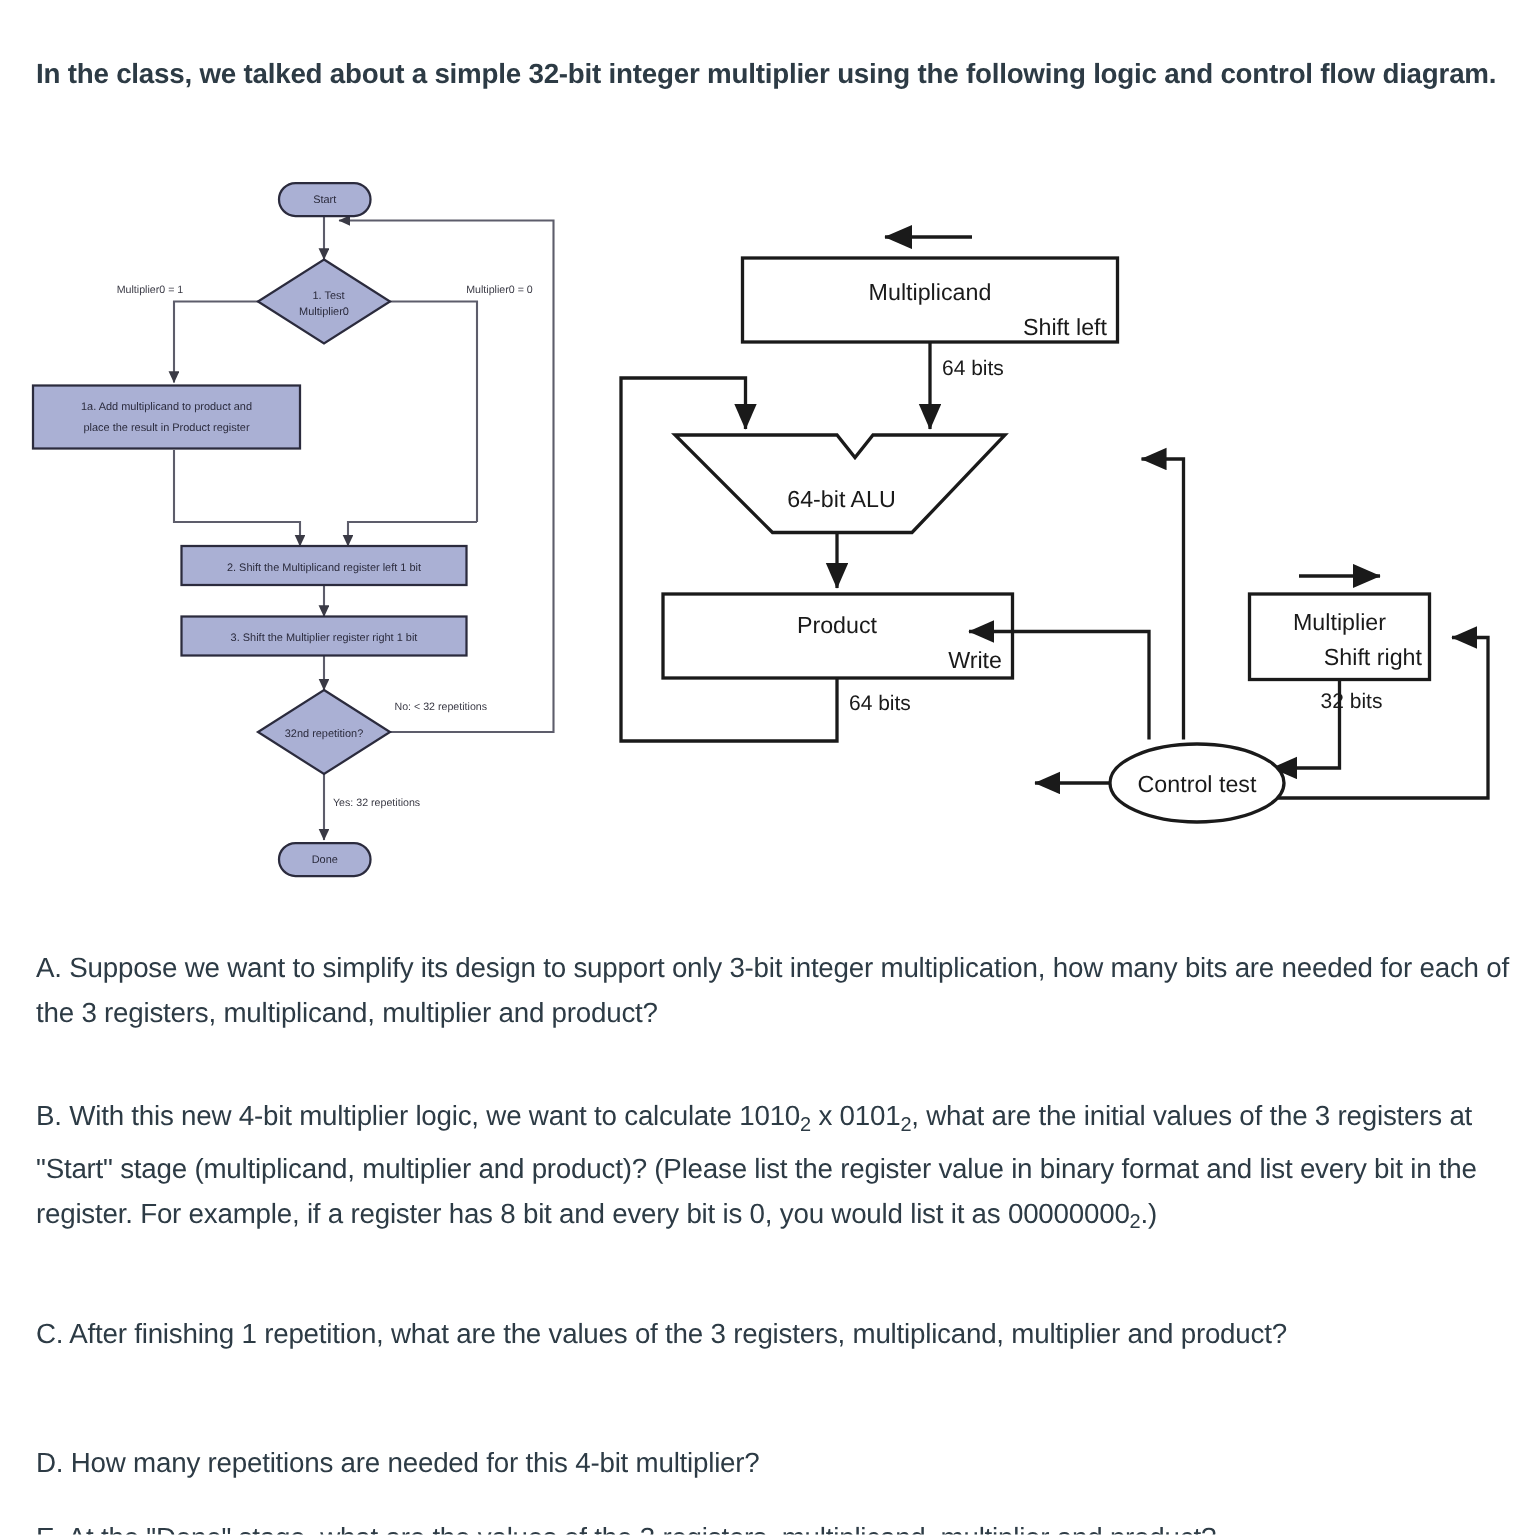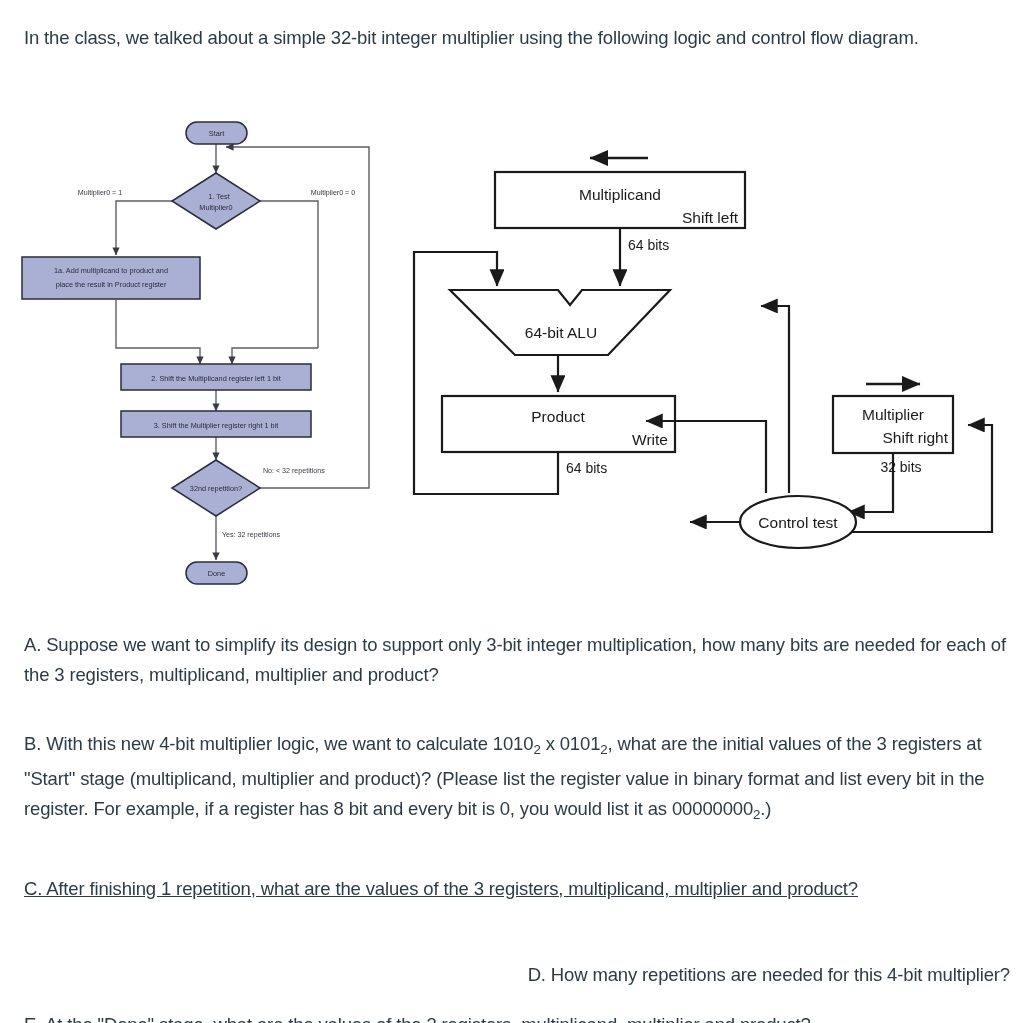--- a/index.html
+++ b/index.html
@@ -16,25 +16,25 @@
   }
   .intro, .question {
     position: absolute;
     left: 24px;
     width: 986px;
     font-size: 18.5px;
     line-height: 30px;
     letter-spacing: -0.15px;
     color: #2d3b45;
   }
-  .intro { top: 4px; }
+  .intro { top: 15px; font-weight: bold; }
   #q-a { top: 611px; }
   #q-b { top: 710px; }
-  #q-c { top: 855px; text-decoration: underline; }
-  #q-d { top: 941px; text-align: right; }
+  #q-c { top: 855px; }
+  #q-d { top: 941px; }
   #q-e { top: 991px; }
   .question sub, .intro sub {
     font-size: 0.72em;
     vertical-align: -0.28em;
   }
 
   
   #figure {
     position: absolute;
     left: 0; top: 100px;

